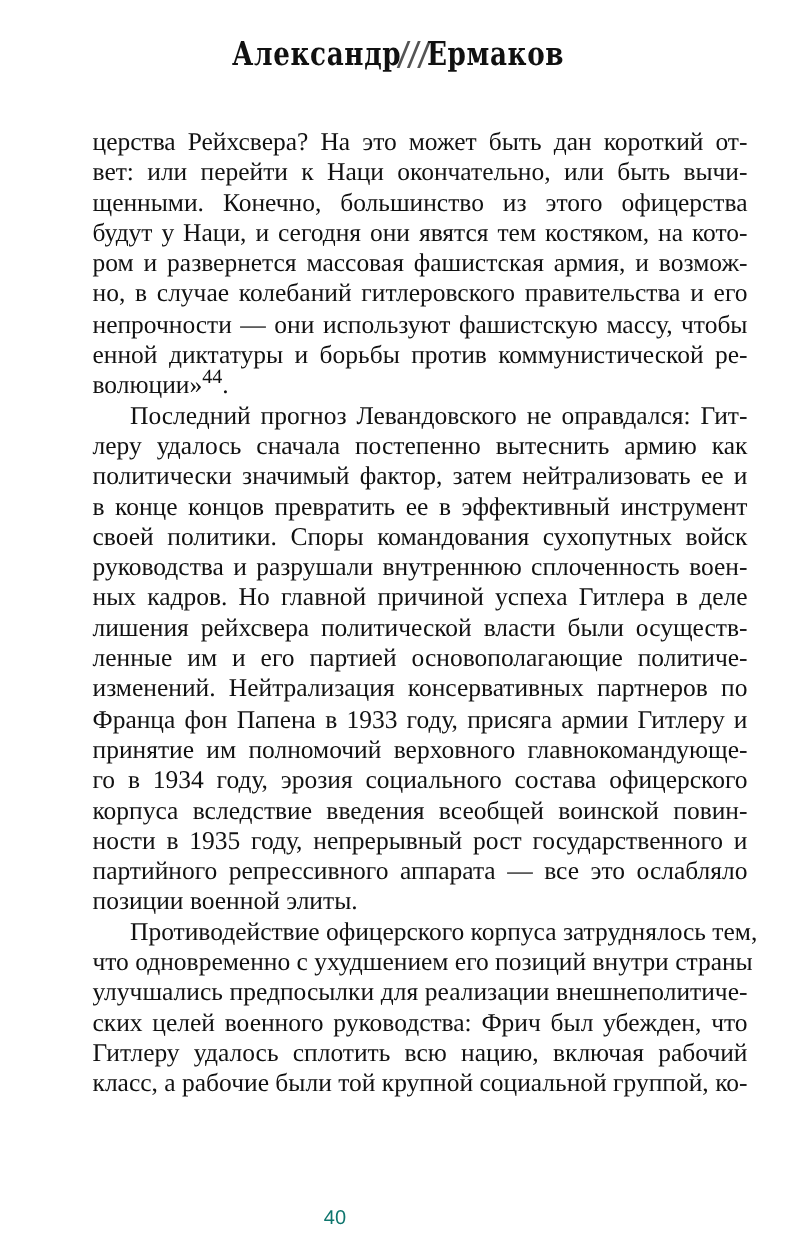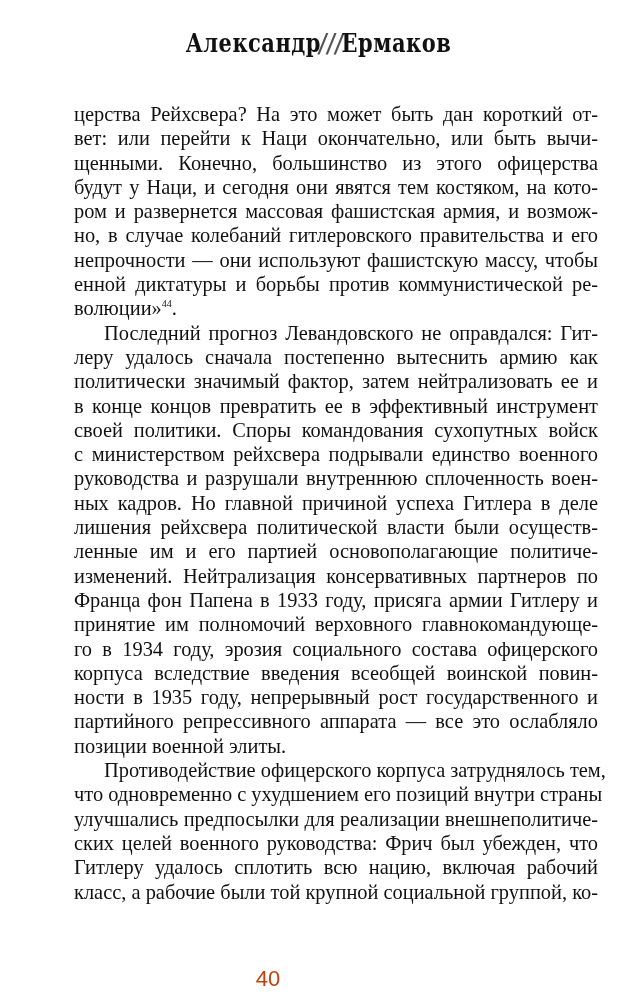--- a/index.html
+++ b/index.html
@@ -14,24 +14,24 @@
   }
   .page {
     position: absolute; top: 90px; left: 74px; width: 524px;
     font-family: "Liberation Serif", serif; font-size: 20.4px; line-height: 24.3px;
     color: #111; text-align: justify; margin-top: 12px;
   }
   .line { display: block; white-space: nowrap; text-align-last: justify; text-align: justify; height: 24.3px; }
   .line.last { text-align-last: left; }
   .line.indent { padding-left: 30px; }
   .bold { font-weight: normal; }
-  sup { font-size: 10px; line-height: 0; vertical-align: 8px; }
+  sup { font-size: 16px; line-height: 0; vertical-align: 8px; }
   .pagenum {
     position: absolute; top: 966px; left: 0; width: 536px; text-align: center;
-    font-family: "Liberation Sans", sans-serif; font-size: 22px; color: #c2410c;
+    font-family: "Liberation Sans", sans-serif; font-size: 16px; color: #0f766e;
   }
 </style>
 </head>
 <body>
 
 <div class="header">
   <span>Александр</span><span class="slash">///</span><span>Ермаков</span>
 </div>
 
 <div class="page">
@@ -47,21 +47,20 @@
     <span class="line">енной диктатуры и борьбы против коммунистической ре-</span>
     <span class="line last"><span>волюции»</span><sup>44</sup><span>.</span></span>
   </div>
 
   <div>
     <span class="line indent">Последний прогноз Левандовского не оправдался: Гит-</span>
     <span class="line">леру удалось сначала постепенно вытеснить армию как</span>
     <span class="line">политически значимый фактор, затем нейтрализовать ее и</span>
     <span class="line">в конце концов превратить ее в эффективный инструмент</span>
     <span class="line">своей политики. Споры командования сухопутных войск</span>
-    <span class="line">с министерством рейхсвера подрывали единство военного</span>
     <span class="line">руководства и разрушали внутреннюю сплоченность воен-</span>
     <span class="line">ных кадров. Но главной причиной успеха Гитлера в деле</span>
     <span class="line">лишения рейхсвера политической власти были осуществ-</span>
     <span class="line">ленные им и его партией основополагающие политиче-</span>
     <span class="line">изменений. Нейтрализация консервативных партнеров по</span>
     <span class="line">Франца фон Папена в 1933 году, присяга армии Гитлеру и</span>
     <span class="line">принятие им полномочий верховного главнокомандующе-</span>
     <span class="line">го в 1934 году, эрозия социального состава офицерского</span>
     <span class="line">корпуса вследствие введения всеобщей воинской повин-</span>
     <span class="line">ности в 1935 году, непрерывный рост государственного и</span>

